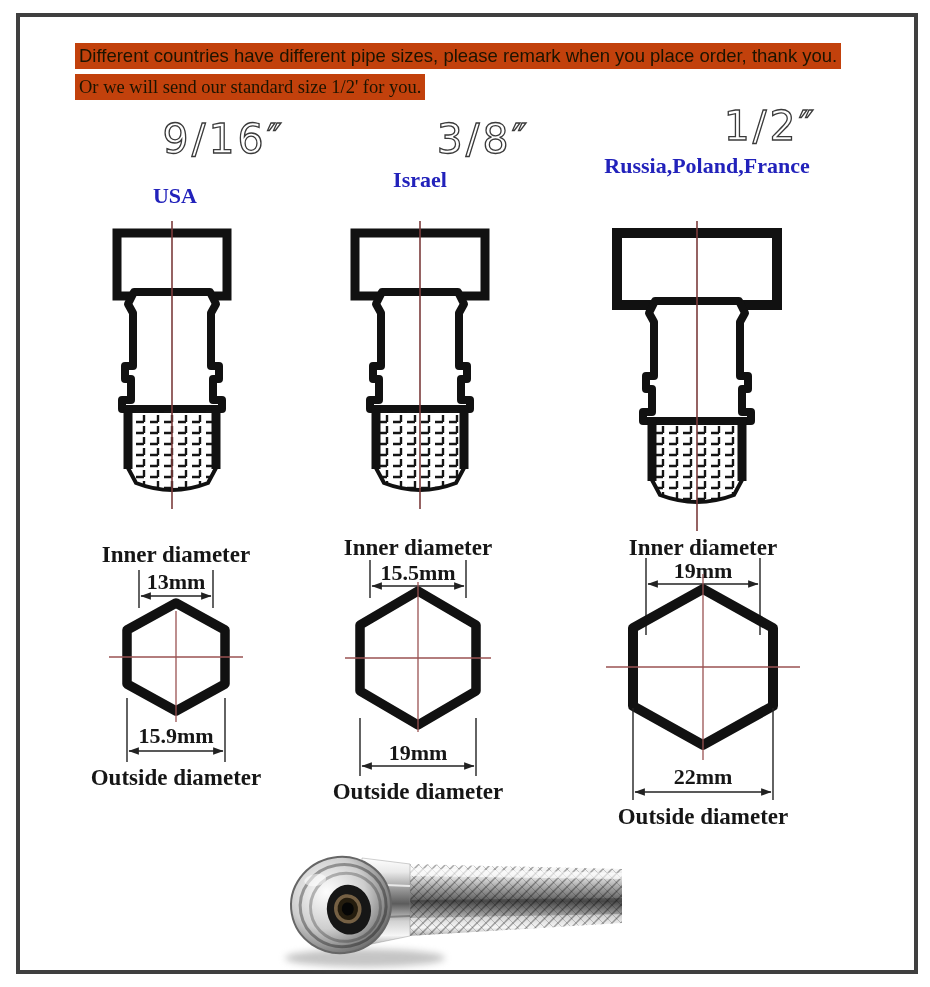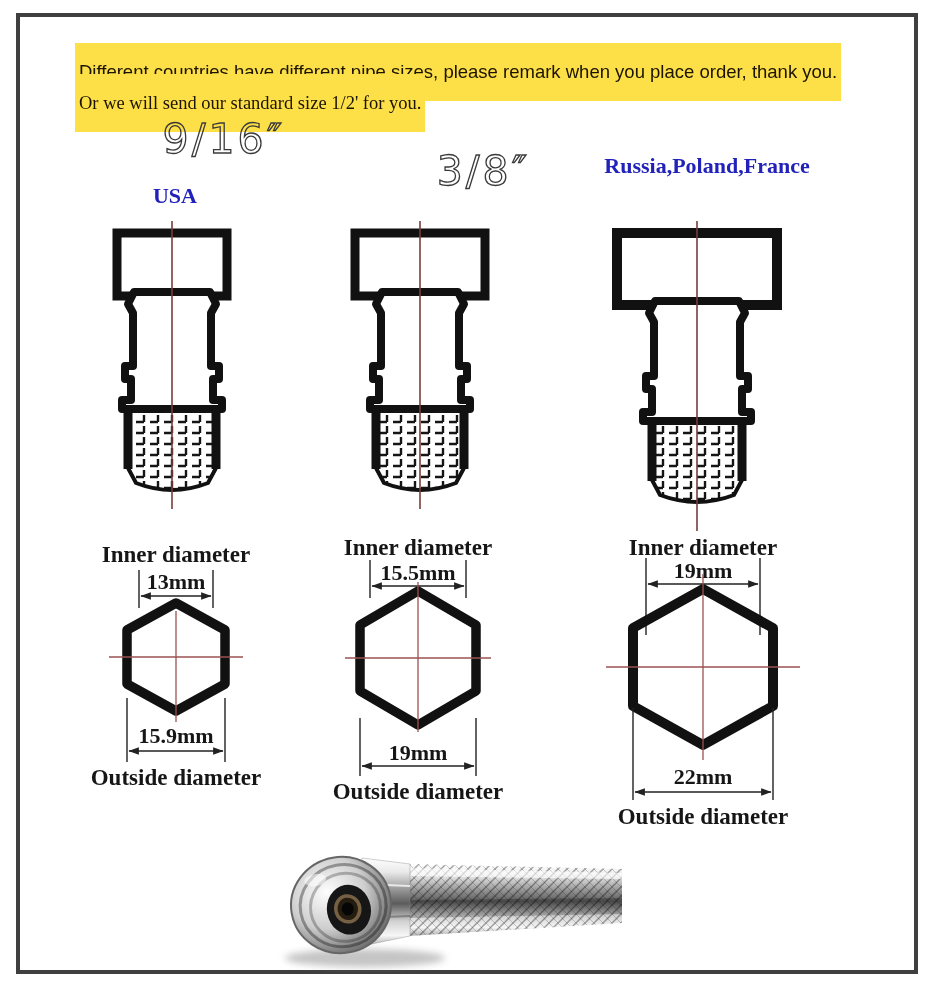--- a/index.html
+++ b/index.html
@@ -1,40 +1,42 @@
 <!DOCTYPE html>
 <html><head>
 <meta charset="utf-8">
 <style>
   html,body{margin:0;padding:0;background:#ffffff;width:930px;height:987px;overflow:hidden;}
   body{font-family:"Liberation Sans",sans-serif;position:relative;}
   .frame{position:absolute;left:16px;top:13px;width:894px;height:953px;border:4px solid #3f3f3f;background:#fff;}
-  .hl{display:inline-block;background:#fde047;color:#1c1400;font-size:18.5px;line-height:26px;padding:16px 4px;white-space:nowrap;font-family:"Liberation Sans",sans-serif;}
+  .hl{display:inline-block;background:#c2410c;color:#1c1400;font-size:18.5px;line-height:26px;padding:0 4px;white-space:nowrap;font-family:"Liberation Sans",sans-serif;}
   .notice-l1{position:absolute;left:55px;top:26px;}
   .notice-l2{position:absolute;left:55px;top:57px;font-family:Liberation Serif, serif;}
   .size-heading{position:absolute;width:220px;text-align:right;font-family:"DejaVu Sans",sans-serif;
     font-size:41px;letter-spacing:3px;color:transparent;-webkit-text-stroke:1.3px #3a3a3a;white-space:nowrap;}
   @supports not (-webkit-text-stroke:1px #000){.size-heading{color:#3a3a3a;}}
   .country{position:absolute;text-align:center;font-family:"Liberation Serif",serif;font-weight:700;
     color:#2222bb;font-size:22px;line-height:30px;white-space:nowrap;}
   svg{position:absolute;overflow:visible;}
   .svgtext{font-family:"Liberation Serif",serif;font-weight:700;fill:#161616;}
 </style>
 </head>
 <body>
 
 <div class="frame">
 
   <div class="hl notice-l1">Different countries have different pipe sizes, please remark when you place order, thank you.</div>
   <div class="hl notice-l2">Or we will send our standard size 1/2' for you.</div>
 
   <div class="size-heading" style="left:45px;top:98px;">9/16″</div>
-  <div class="size-heading" style="left:290px;top:98px;margin-top:32px;">3/8″</div>
+  <div class="size-heading" style="left:290px;top:98px;">3/8″</div>
+  <div class="size-heading" style="left:577px;top:85px;">1/2″</div>
 
   <div class="country" style="left:55px;top:164px;width:200px;">USA</div>
+  <div class="country" style="left:300px;top:148px;width:200px;">Israel</div>
   <div class="country" style="left:557px;top:134px;width:260px;">Russia,Poland,France</div>
 
   <svg width="0" height="0" style="position:absolute" aria-hidden="true">
     <defs>
       <marker id="mA" viewBox="0 0 10 8" markerWidth="11" markerHeight="9" refX="9.5" refY="4" orient="auto-start-reverse" markerUnits="userSpaceOnUse">
         <path d="M0.5,0.5 L10,4 L0.5,7.5 Z" fill="#222"></path>
       </marker>
       <pattern id="thr" width="14" height="11" patternUnits="userSpaceOnUse">
         <path d="M2,8 h8 M10,1 v7" stroke="#151515" stroke-width="2.4" fill="none"></path>
       </pattern>

